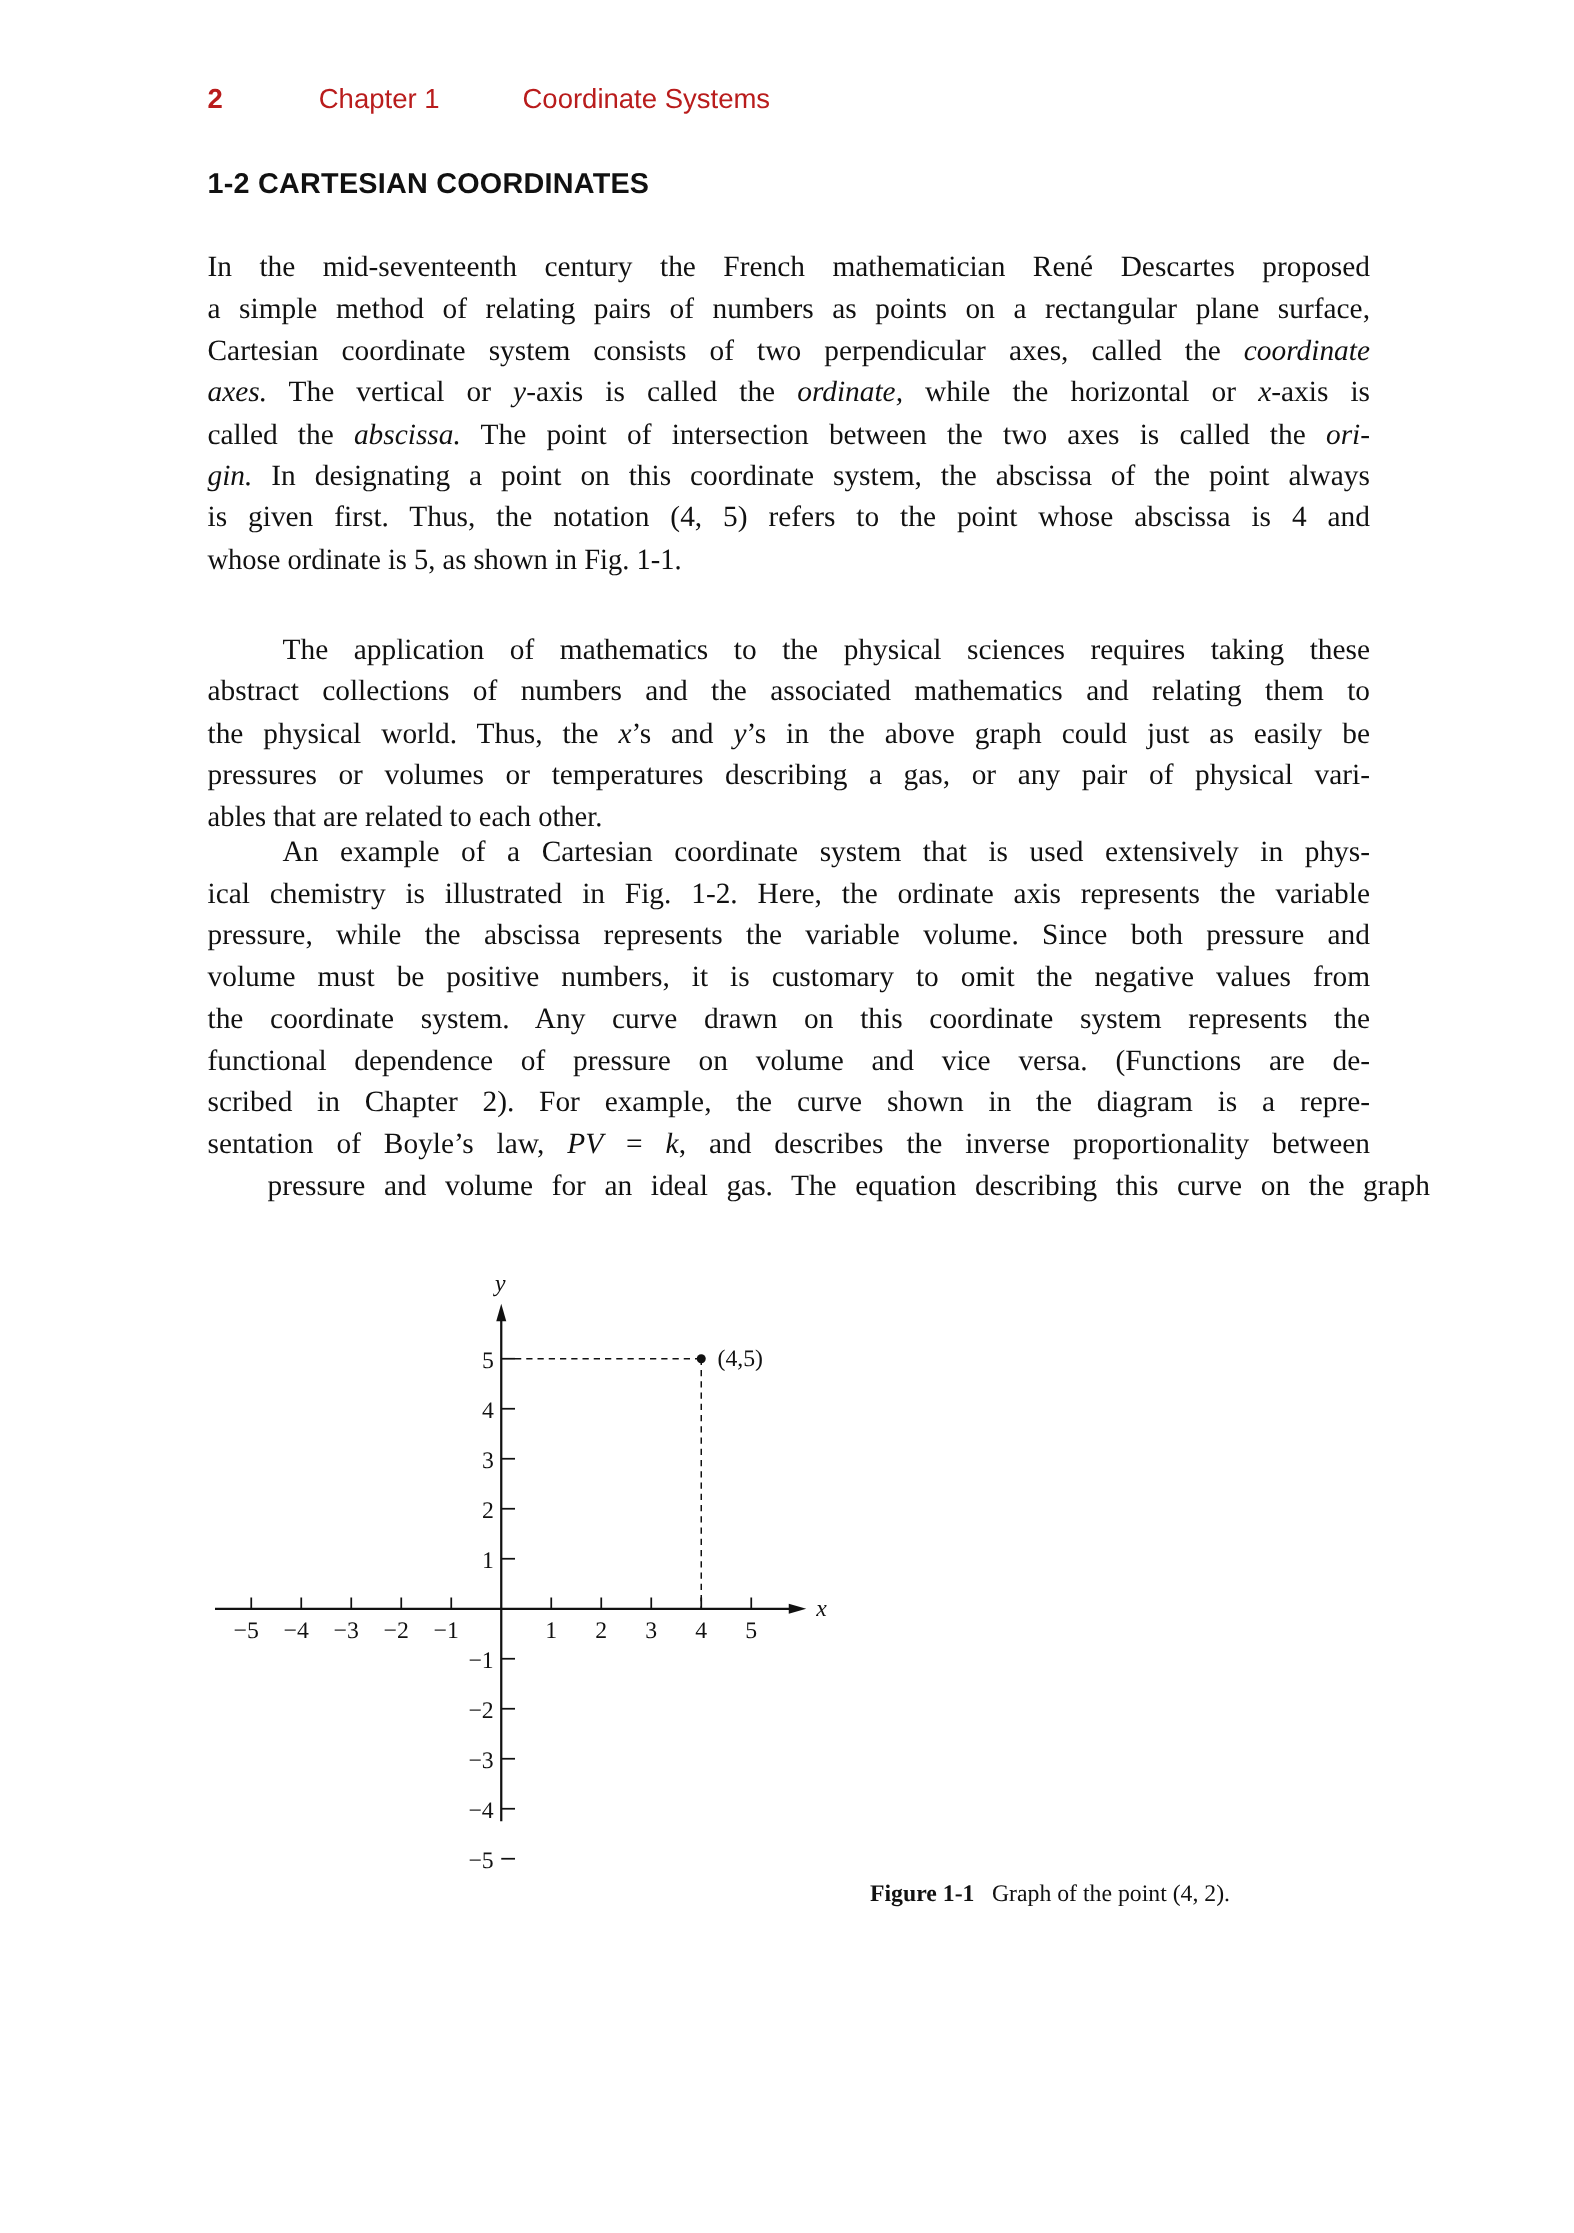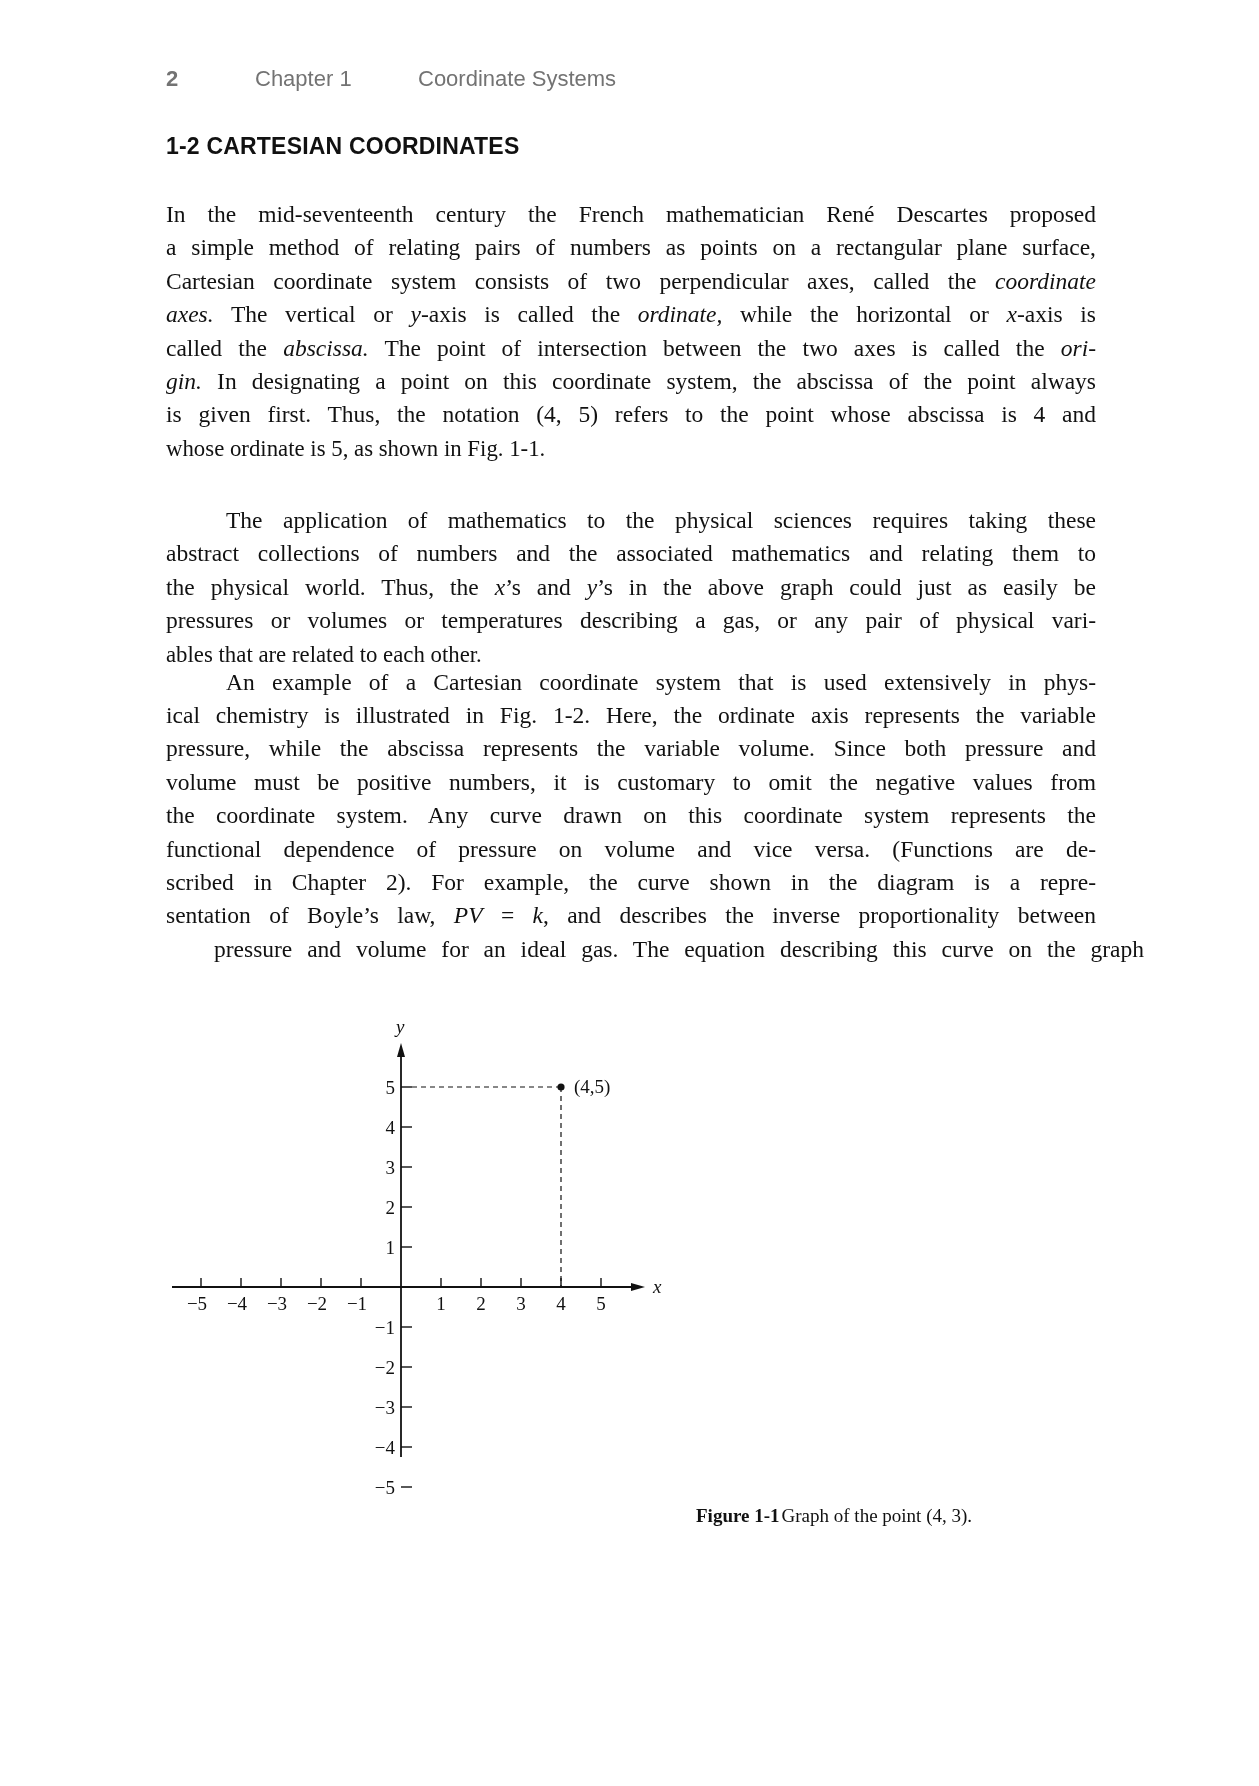--- a/index.html
+++ b/index.html
@@ -1,19 +1,19 @@
 <!DOCTYPE html>
 <html><head>
 <meta charset="utf-8">
 <style>
   html, body { margin: 0; padding: 0; background: #ffffff; }
   body { width: 1259px; height: 1786px; position: relative; overflow: hidden; color: #111; }
   .running-head {
     position: absolute; left: 166px; top: 66px;
-    font-family: "Liberation Sans", sans-serif; font-size: 22px; color: #737373;
+    font-family: "Liberation Sans", sans-serif; font-size: 22px; color: #b91c1c;
     white-space: nowrap;
   }
   .running-head .pg { font-weight: bold; display: inline-block; width: 89px; }
   .running-head .ch { display: inline-block; width: 163px; }
   .section-title {
     position: absolute; left: 166px; top: 133px;
     font-family: "Liberation Sans", sans-serif; font-size: 23px; font-weight: bold;
     letter-spacing: 0.2px; white-space: nowrap;
   }
   .body-text {
@@ -27,21 +27,21 @@
   .body-text .line.last { text-align-last: left; }
   .body-text .line .fit { display: inline-block; transform-origin: left center; white-space: nowrap; }
   em { font-style: italic; }
   .figure { position: absolute; left: 0; top: 0; width: 1259px; height: 1786px; pointer-events: none; }
   .figure svg { position: absolute; left: 0; top: 0; }
   .fig-text { font-family: "Liberation Serif", serif; font-size: 19px; fill: #111; }
   .caption {
     position: absolute; left: 696px; top: 1505px;
     font-family: "Liberation Serif", serif; font-size: 19px; white-space: nowrap;
   }
-  .caption .num { font-weight: bold; margin-right: 2px; }
+  .caption .num { font-weight: bold; margin-right: 14px; }
 </style>
 </head>
 <body>
 
 <div class="running-head">
   <span class="pg">2</span><span class="ch">Chapter 1</span><span>Coordinate Systems</span>
 </div>
 
 <div class="section-title">1-2  CARTESIAN COORDINATES</div>
 
@@ -125,14 +125,14 @@
       <line x1="401" y1="1087" x2="412" y2="1087" stroke="#111" stroke-width="1.4"></line>
       <text x="395" y="1094" text-anchor="end" class="fig-text">5</text>
       <line x1="412" y1="1087" x2="561" y2="1087" stroke="#111" stroke-width="1.2" stroke-dasharray="5,4"></line>
       <line x1="561" y1="1087" x2="561" y2="1287" stroke="#111" stroke-width="1.2" stroke-dasharray="5,4"></line>
       <circle cx="561" cy="1087" r="3.6" fill="#111"></circle>
       <text x="574" y="1093" class="fig-text">(4,5)</text>
     </svg>
 </div>
 
 <div class="caption">
-  <span class="num">Figure 1-1</span><span>Graph of the point (4, 3).</span>
+  <span class="num">Figure 1-1</span><span>Graph of the point (4, 2).</span>
 </div>
 
 </body></html>

